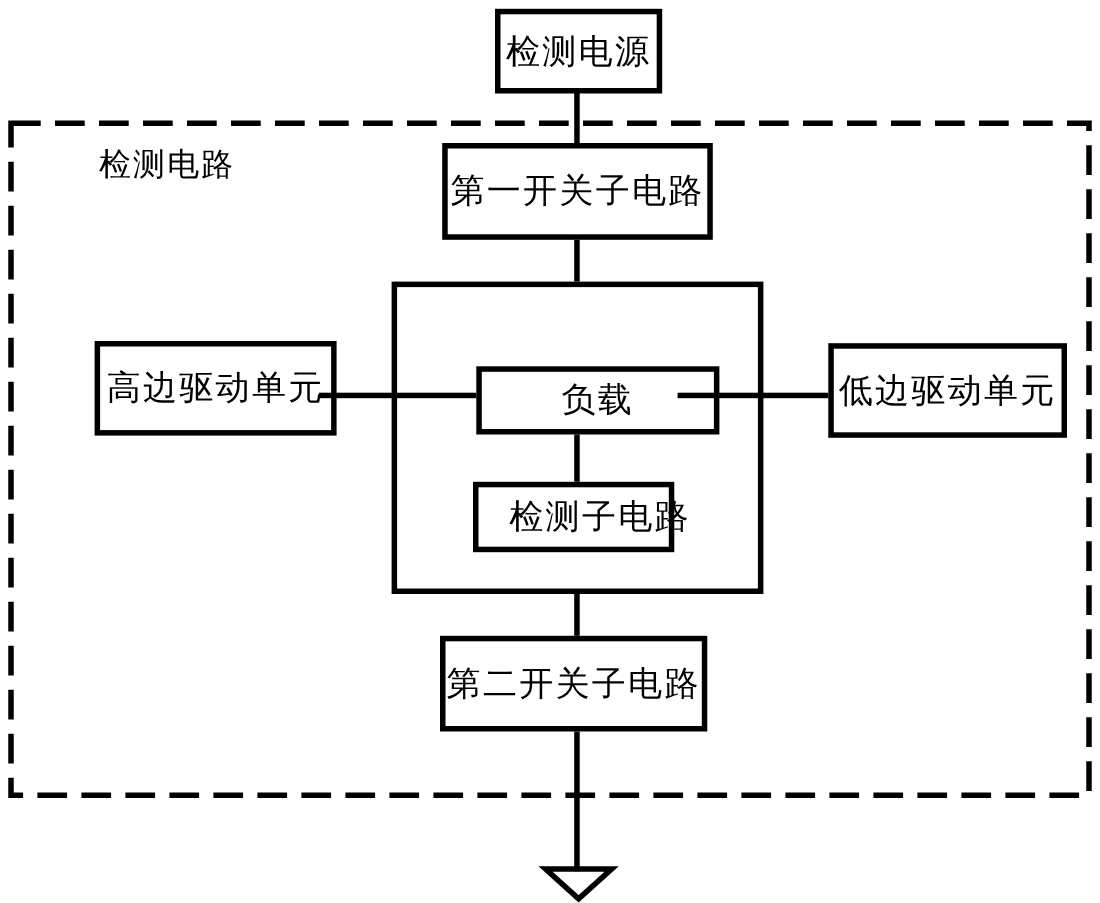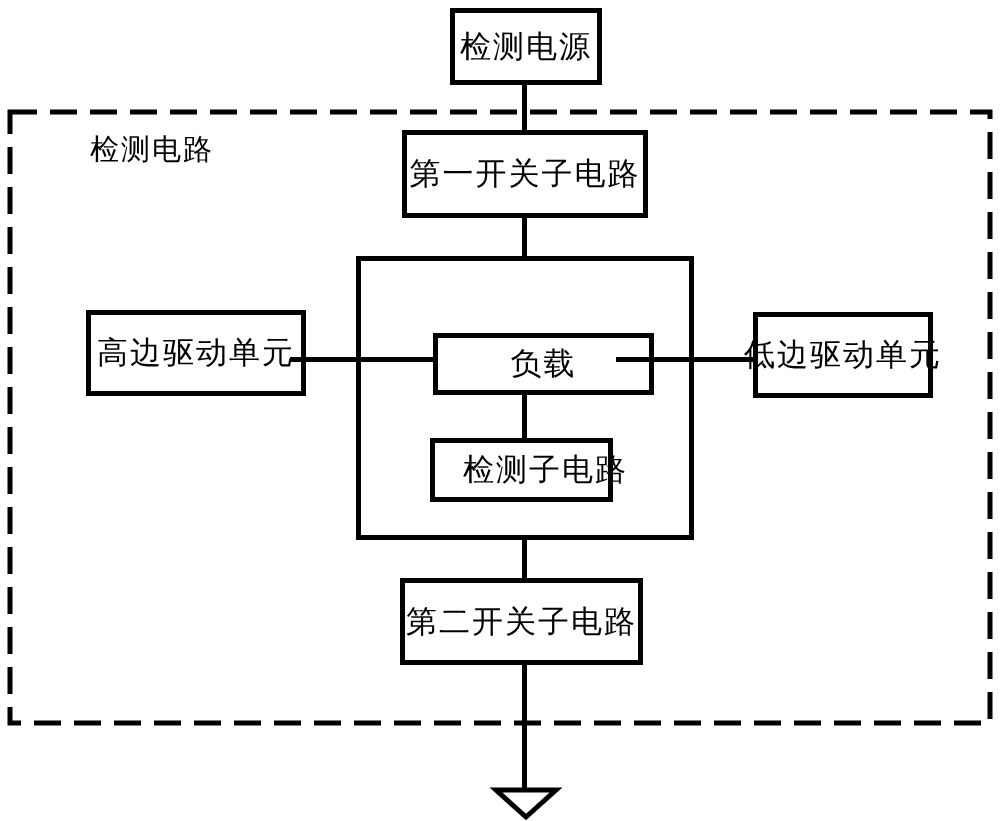--- a/index.html
+++ b/index.html
@@ -56,21 +56,21 @@
     z-index: 2;
     margin-left: 44px;
   }
   
   #node-power      { left: 450px; top: 8px;   width: 152px; height: 77px; }
   #node-switch1    { left: 402px; top: 130px; width: 246px; height: 88px; }
   #load-container  { left: 356px; top: 256px; width: 338px; height: 284px; }
   #node-load       { left: 433px; top: 333px; width: 221px; height: 62px; }
   #node-detect-sub { left: 430px; top: 438px; width: 183px; height: 64px; padding-left: 48px; }
   #node-high-side  { left: 70px;  top: 310px; width: 220px; height: 86px; margin-left: 16px; }
-  #node-low-side   { left: 753px; top: 312px; width: 180px; height: 86px; }
+  #node-low-side   { left: 753px; top: 312px; width: 217px; height: 86px; }
   #node-switch2    { left: 400px; top: 578px; width: 243px; height: 87px; }
   
   #conn-power-switch1   { left: 522px; top: 83px;  width: 5px;   height: 47px; }
   #conn-switch1-block   { left: 522px; top: 218px; width: 5px;   height: 38px; }
   #conn-highside-load   { left: 290px; top: 357px; width: 143px; height: 5px; }
   #conn-load-lowside    { left: 616px; top: 357px; width: 137px; height: 5px; }
   #conn-load-detectsub  { left: 522px; top: 395px; width: 5px;   height: 43px; }
   #conn-block-switch2   { left: 522px; top: 540px; width: 5px;   height: 38px; }
   #conn-switch2-ground  { left: 522px; top: 665px; width: 5px;   height: 127px; }
 </style>

